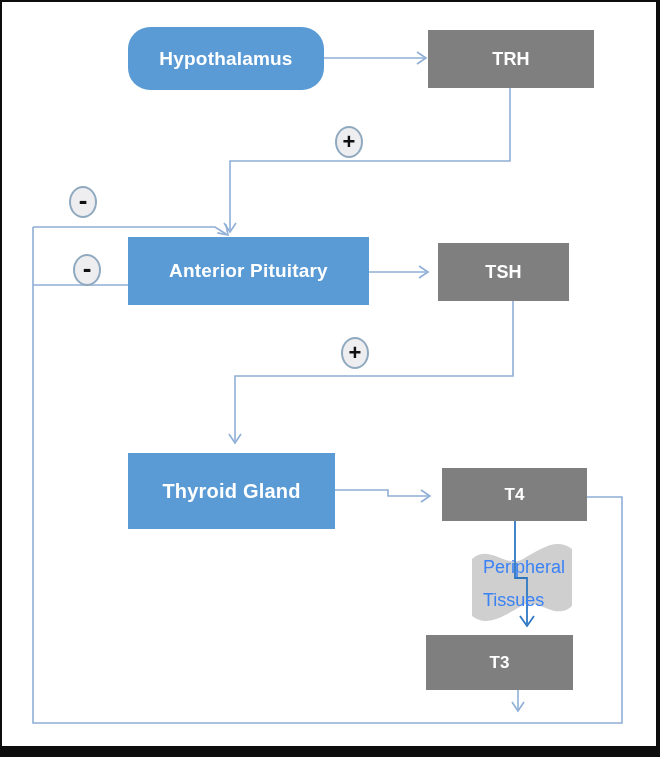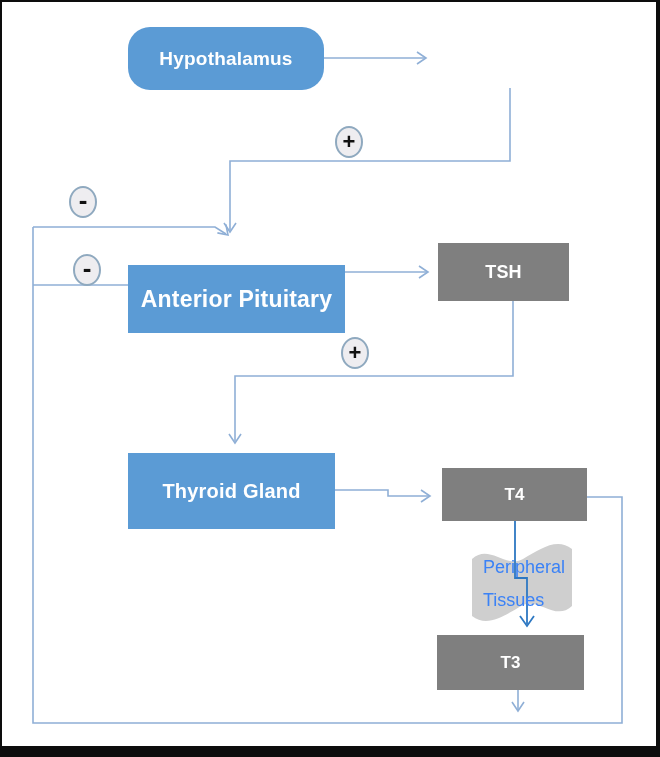--- a/index.html
+++ b/index.html
@@ -28,25 +28,25 @@
     color: #ffffff;
     font-weight: bold;
     letter-spacing: 0.2px;
     text-align: center;
   }
   .node-blue { background: #5b9bd5; }
   .node-gray { background: #7f7f7f; }
 
   .n-hypothalamus { left: 128px; top: 27px;  width: 196px; height: 63px; font-size: 19px; border-radius: 22px; }
   .n-trh          { left: 428px; top: 30px;  width: 166px; height: 58px; font-size: 18px; }
-  .n-ap           { left: 128px; top: 237px; width: 217px; height: 68px; font-size: 23px; margin-top: 28px; }
+  .n-ap           { left: 128px; top: 237px; width: 241px; height: 68px; font-size: 19px; }
   .n-tsh          { left: 438px; top: 243px; width: 131px; height: 58px; font-size: 18px; }
   .n-thyroid      { left: 128px; top: 453px; width: 207px; height: 76px; font-size: 20px; }
   .n-t4           { left: 442px; top: 468px; width: 145px; height: 53px; font-size: 17px; }
-  .n-t3           { left: 437px; top: 635px; width: 147px; height: 55px; font-size: 17px; }
+  .n-t3           { left: 426px; top: 635px; width: 147px; height: 55px; font-size: 17px; }
 
   .sign-circle {
     position: absolute;
     width: 28px; height: 32px;
     border-radius: 50%;
     background: #eeedf0;
     border: 2px solid #8fa9bf;
     display: flex;
     align-items: center;
     justify-content: center;
@@ -116,20 +116,23 @@
 
     <g fill="none" stroke="#2e78c2" stroke-width="1.8">
       <path d="M 515,521 V 578 H 527 V 624"></path>
       <polyline points="520,616 527,626 534,616"></polyline>
     </g>
   </svg>
 
   <div class="node node-blue n-hypothalamus">
     <span>Hypothalamus</span>
   </div>
+  <div class="node node-gray n-trh">
+    <span>TRH</span>
+  </div>
   <div class="node node-blue n-ap">
     <span>Anterior Pituitary</span>
   </div>
   <div class="node node-gray n-tsh">
     <span>TSH</span>
   </div>
   <div class="node node-blue n-thyroid">
     <span>Thyroid Gland</span>
   </div>
   <div class="node node-gray n-t4">

